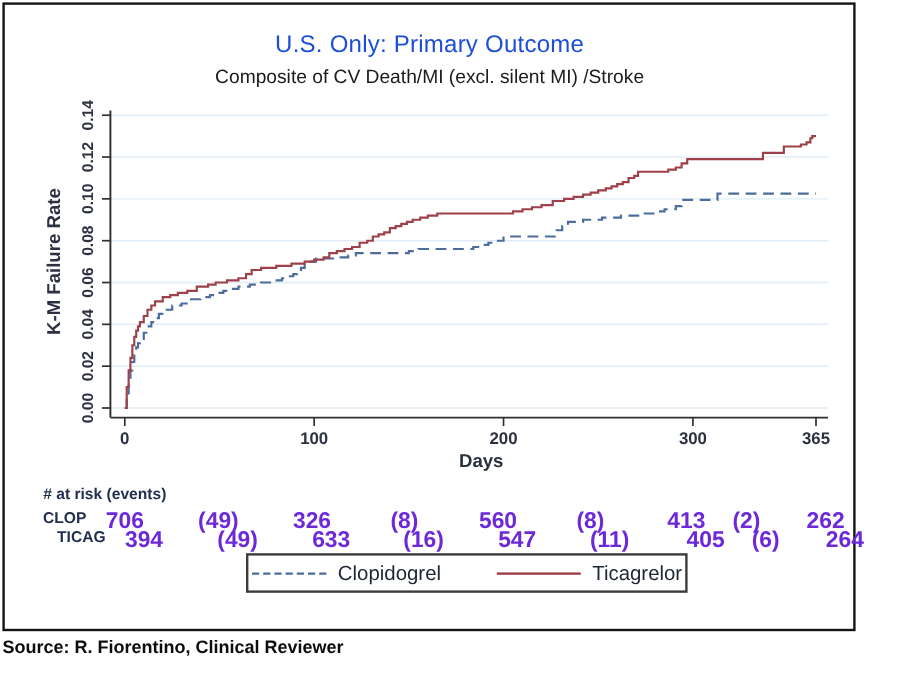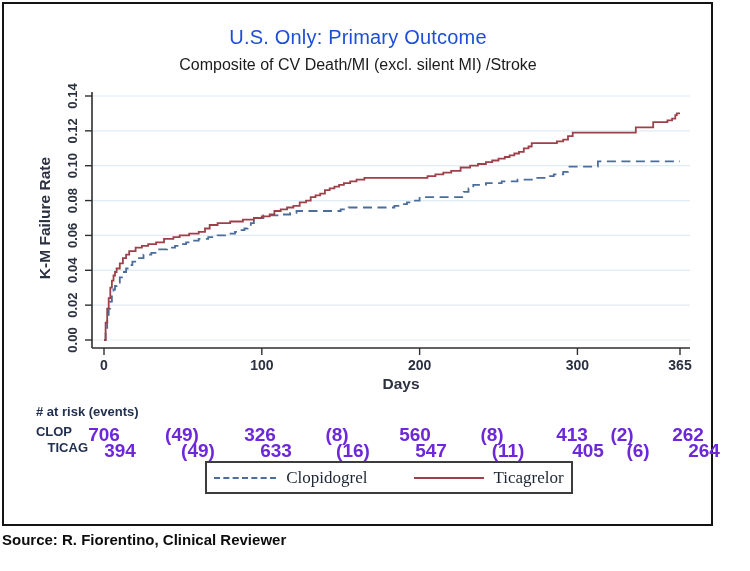--- a/index.html
+++ b/index.html
@@ -34,21 +34,21 @@
   }
   .row-clop{top:424px;} .row-ticag{top:440px;margin-left:16px;}
   .rc0{left:69px}.rc1{left:147px}.rc2{left:225px}.rc3{left:302px}.rc4{left:380px}
   .rc5{left:457px}.rc6{left:537px}.rc7{left:587px}.rc8{left:653px}
   .legend-box{
     position:absolute;left:205px;top:461px;width:368px;height:33px;
     border:2px solid #3c3c3c;box-sizing:border-box;background:#fff;
     display:flex;align-items:center;justify-content:center;
   }
   .legend-item{display:flex;align-items:center;}
-  .legend-label{font-size:17px;color:#1e2633;margin-left:10px;white-space:nowrap;font-family:Liberation Serif, serif;}
+  .legend-label{font-size:17px;color:#1e2633;margin-left:10px;white-space:nowrap;}
   .sample-dash{width:62px;height:0;border-top:2px dashed #4a6d9c;display:inline-block;}
   .sample-solid{width:70px;height:2px;background:#9e4049;display:inline-block;}
   .legend-gap{width:46px;display:inline-block;}
   .source-note{
     position:absolute;left:2px;top:531px;font-size:15px;font-weight:700;color:#0d0d0d;
   }
 </style>
 </head>
 <body>
 

